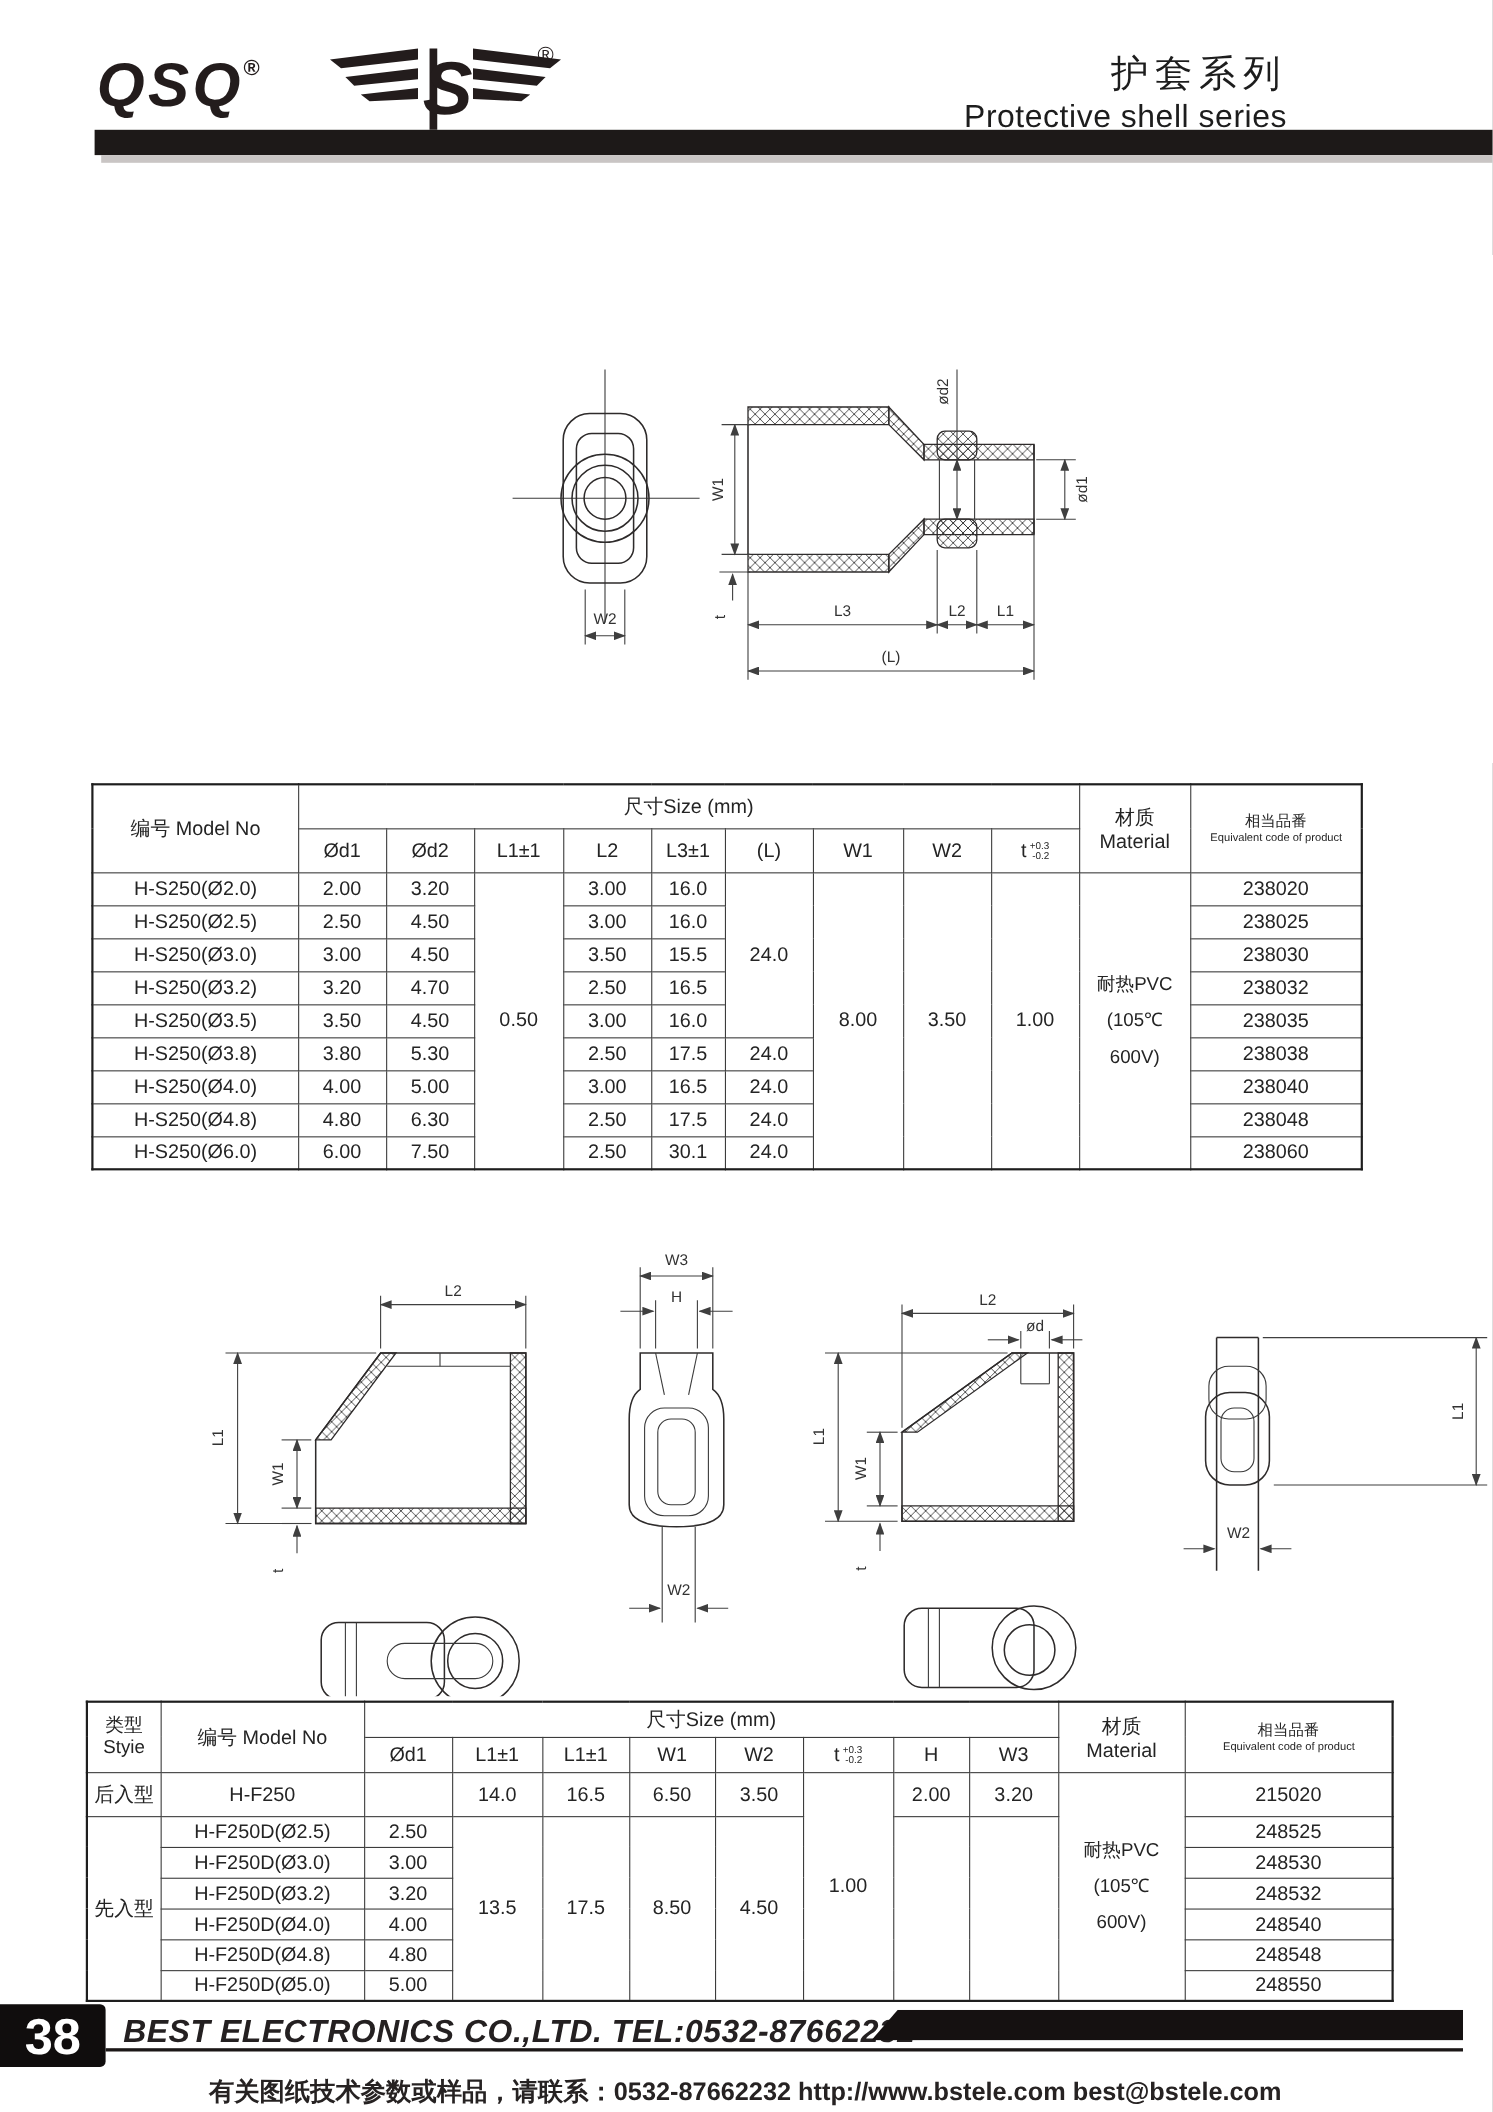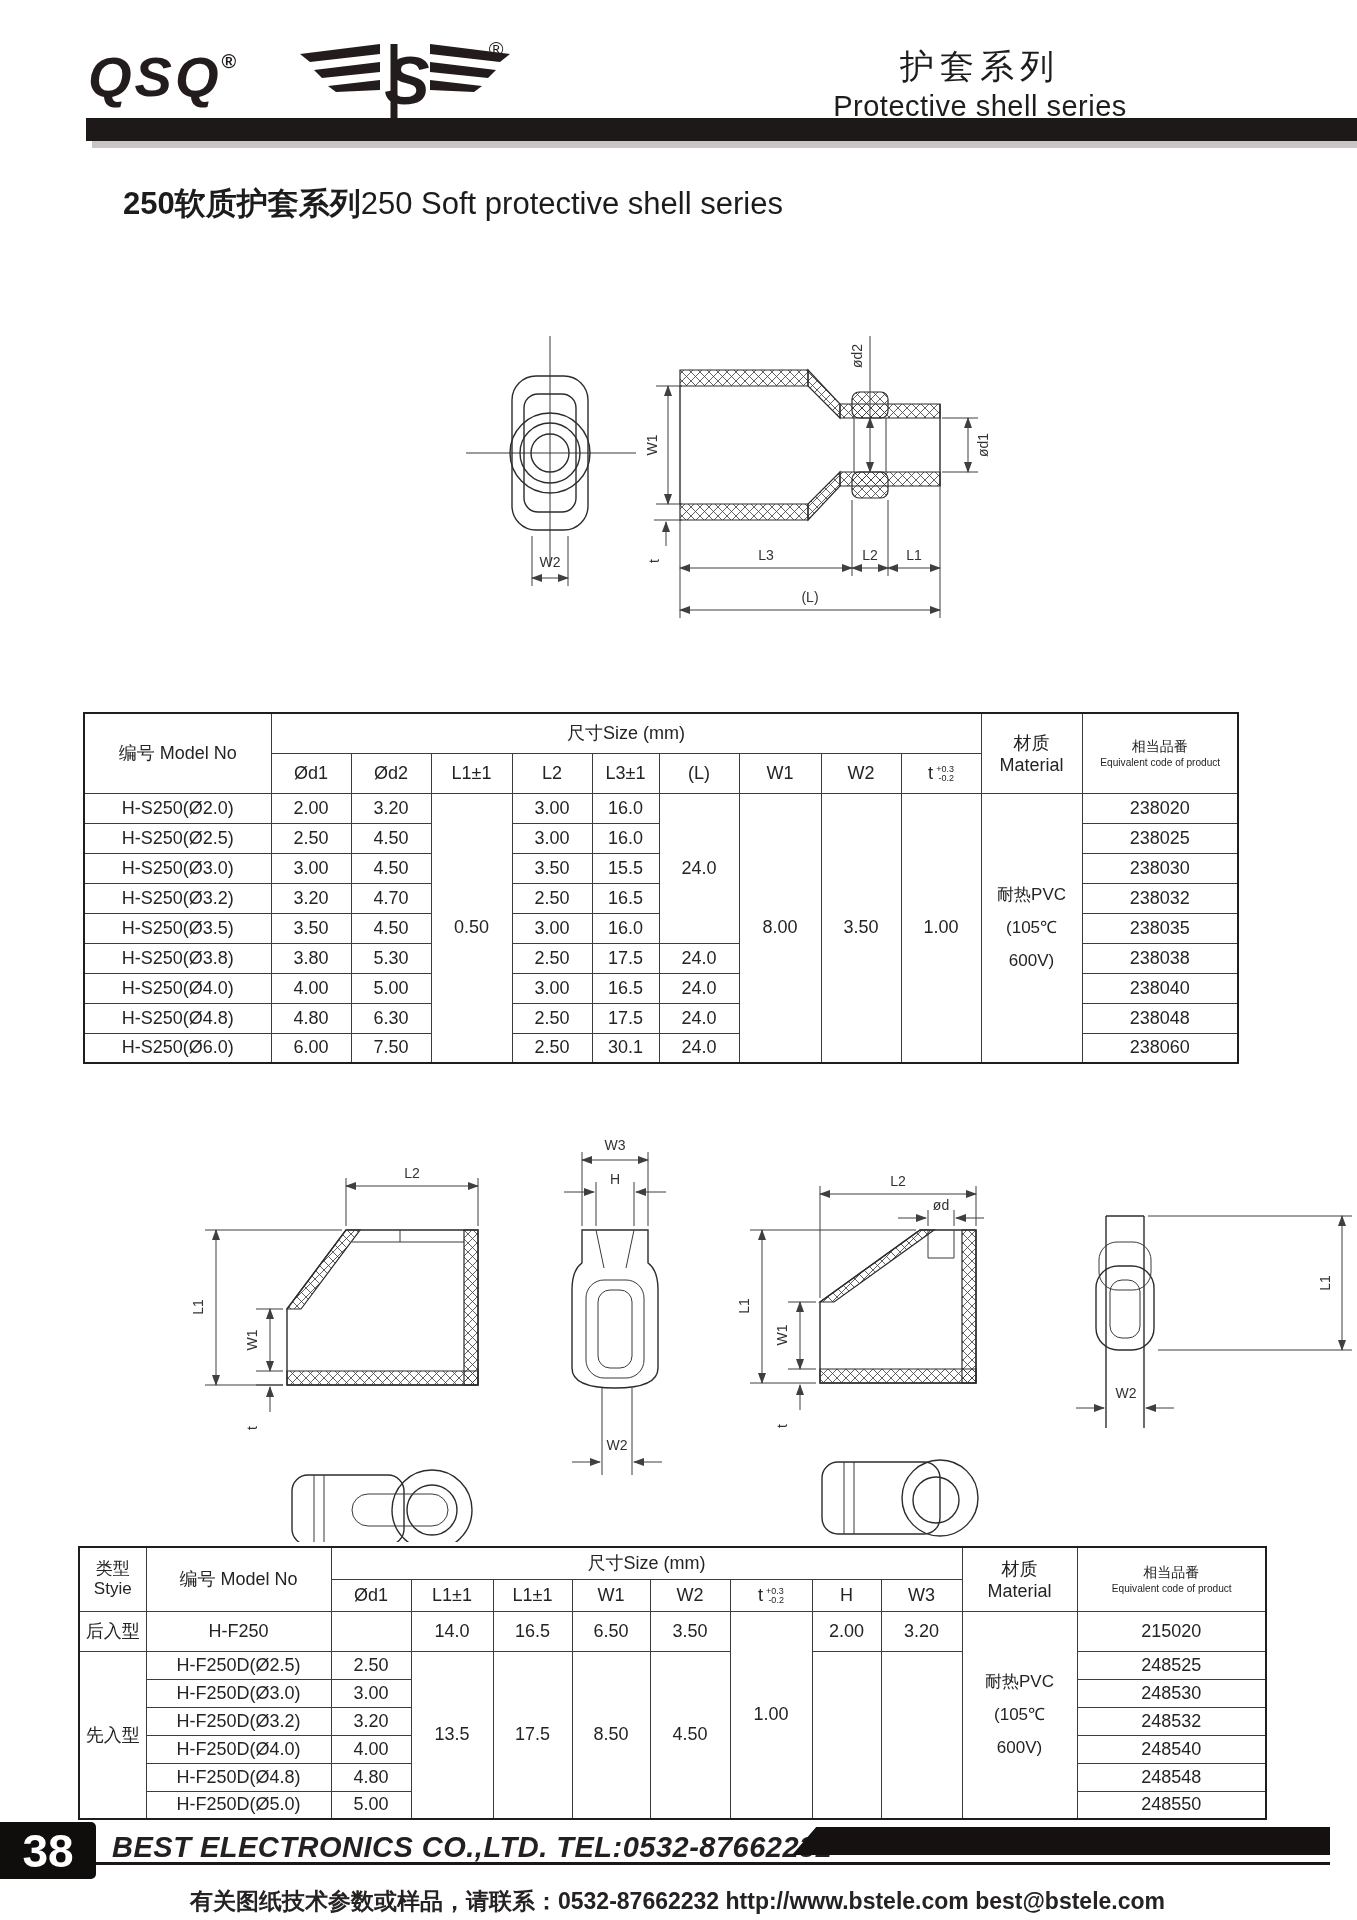--- a/index.html
+++ b/index.html
@@ -3,21 +3,21 @@
 <meta charset="utf-8">
 <style>
   html,body{margin:0;padding:0;background:#888;}
   .page{position:relative;width:1357px;height:1920px;background:#ffffff;margin:0 auto;
         font-family:"Liberation Sans",sans-serif;color:#222;overflow:hidden;padding-left:32px;}
   
   .qsq{position:absolute;left:88px;top:44px;font-size:56px;font-weight:bold;font-style:italic;
        letter-spacing:3px;color:#231c1c;}
   .qsq sup{font-size:20px;font-style:normal;vertical-align:28px;letter-spacing:0;}
   .bslogo{position:absolute;left:300px;top:38px;width:210px;height:84px;}
-  .series{position:absolute;left:790px;top:44px;width:380px;text-align:center;color:#1d1d1d;}
+  .series{position:absolute;left:790px;top:44px;width:380px;text-align:right;color:#1d1d1d;}
   .series .zh{font-size:34px;letter-spacing:6px;}
   .series .en{font-size:29px;margin-top:0;letter-spacing:0.5px;}
   .topbar{position:absolute;left:86px;top:118px;width:1271px;height:23px;background:#1d1918;}
   .topbar-shadow{position:absolute;left:92px;top:141px;width:1265px;height:7px;background:#c9c5c4;}
   .pgtitle{position:absolute;left:123px;top:183px;font-size:31px;color:#1c1c1c;white-space:nowrap;}
   .pgtitle .zh{font-weight:bold;}
   
   .dwg{position:absolute;}
   .dwg path,.dwg rect,.dwg circle,.dwg line,.dwg polygon{vector-effect:non-scaling-stroke;}
   .shape{fill:none;stroke:#2e2b2b;stroke-width:1.4;}
@@ -74,23 +74,20 @@
     <text x="196" y="18" font-size="20" fill="#231c1c" text-anchor="middle">®</text>
   </svg>
 
   <div class="series">
     <div class="zh">护套系列</div>
     <div class="en">Protective shell series</div>
   </div>
   <div class="topbar"></div>
   <div class="topbar-shadow"></div>
 
-  <div class="pgtitle">
-    <span class="zh">250软质护套系列</span><span class="en">250 Soft protective shell series</span>
-  </div>
 
   <svg class="dwg" style="left:430px;top:318px" width="570" height="335" viewBox="0 0 570 335">
     <defs>
       <pattern id="xh" width="9" height="9" patternUnits="userSpaceOnUse">
         <path d="M0,9 L9,0 M0,0 L9,9" stroke="#3a3a3a" stroke-width="0.8" fill="none"></path>
       </pattern>
       <marker id="ma" markerWidth="11" markerHeight="8" refX="10" refY="4" orient="auto" markerUnits="userSpaceOnUse">
         <path d="M0,0 L11,4 L0,8 z" fill="#3f3f3f"></path>
       </marker>
       <marker id="mb" markerWidth="11" markerHeight="8" refX="1" refY="4" orient="auto" markerUnits="userSpaceOnUse">

